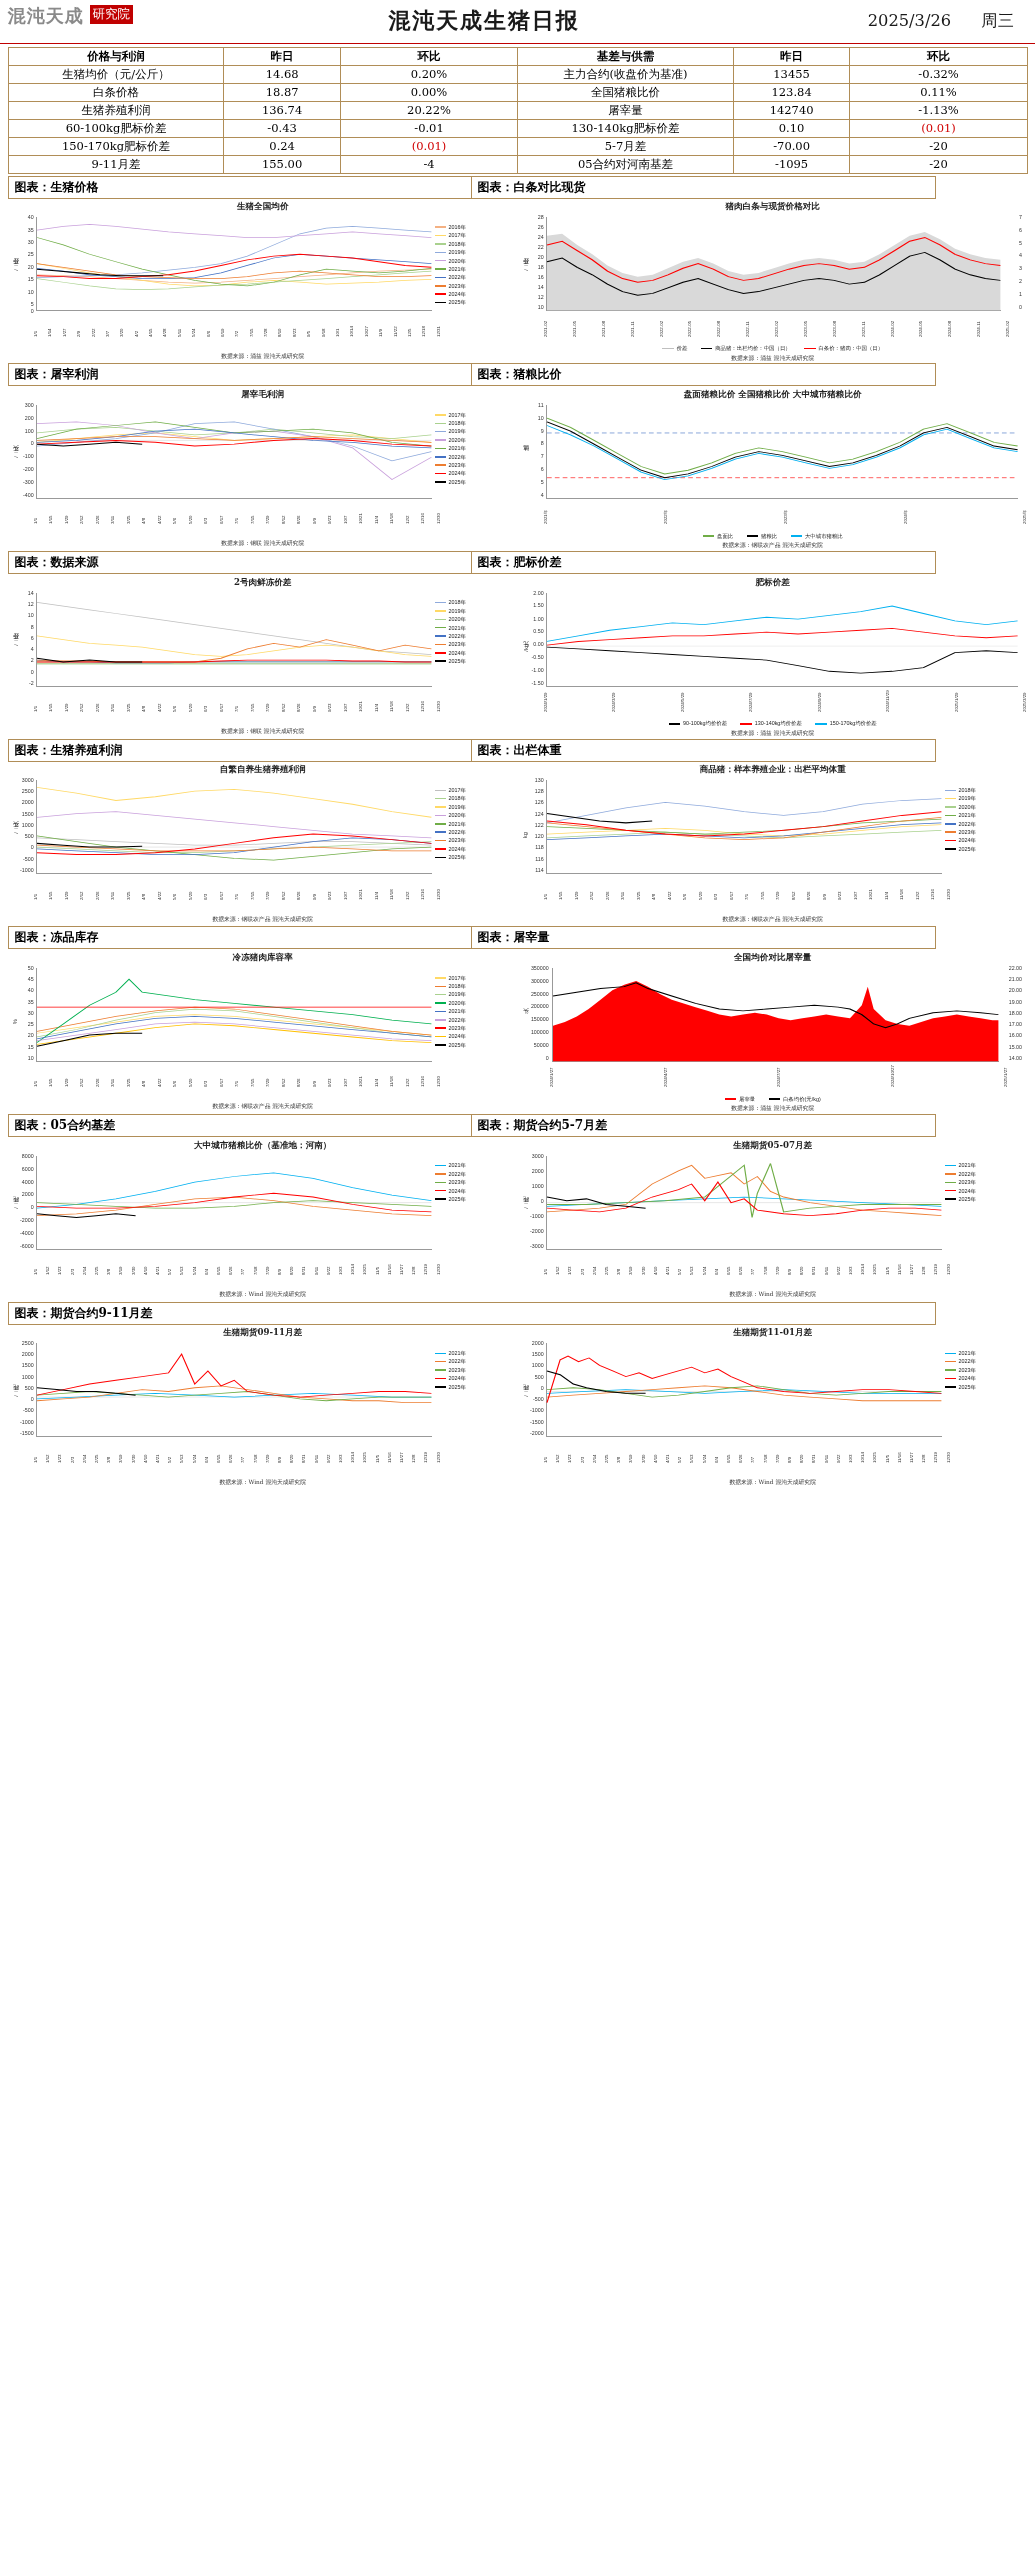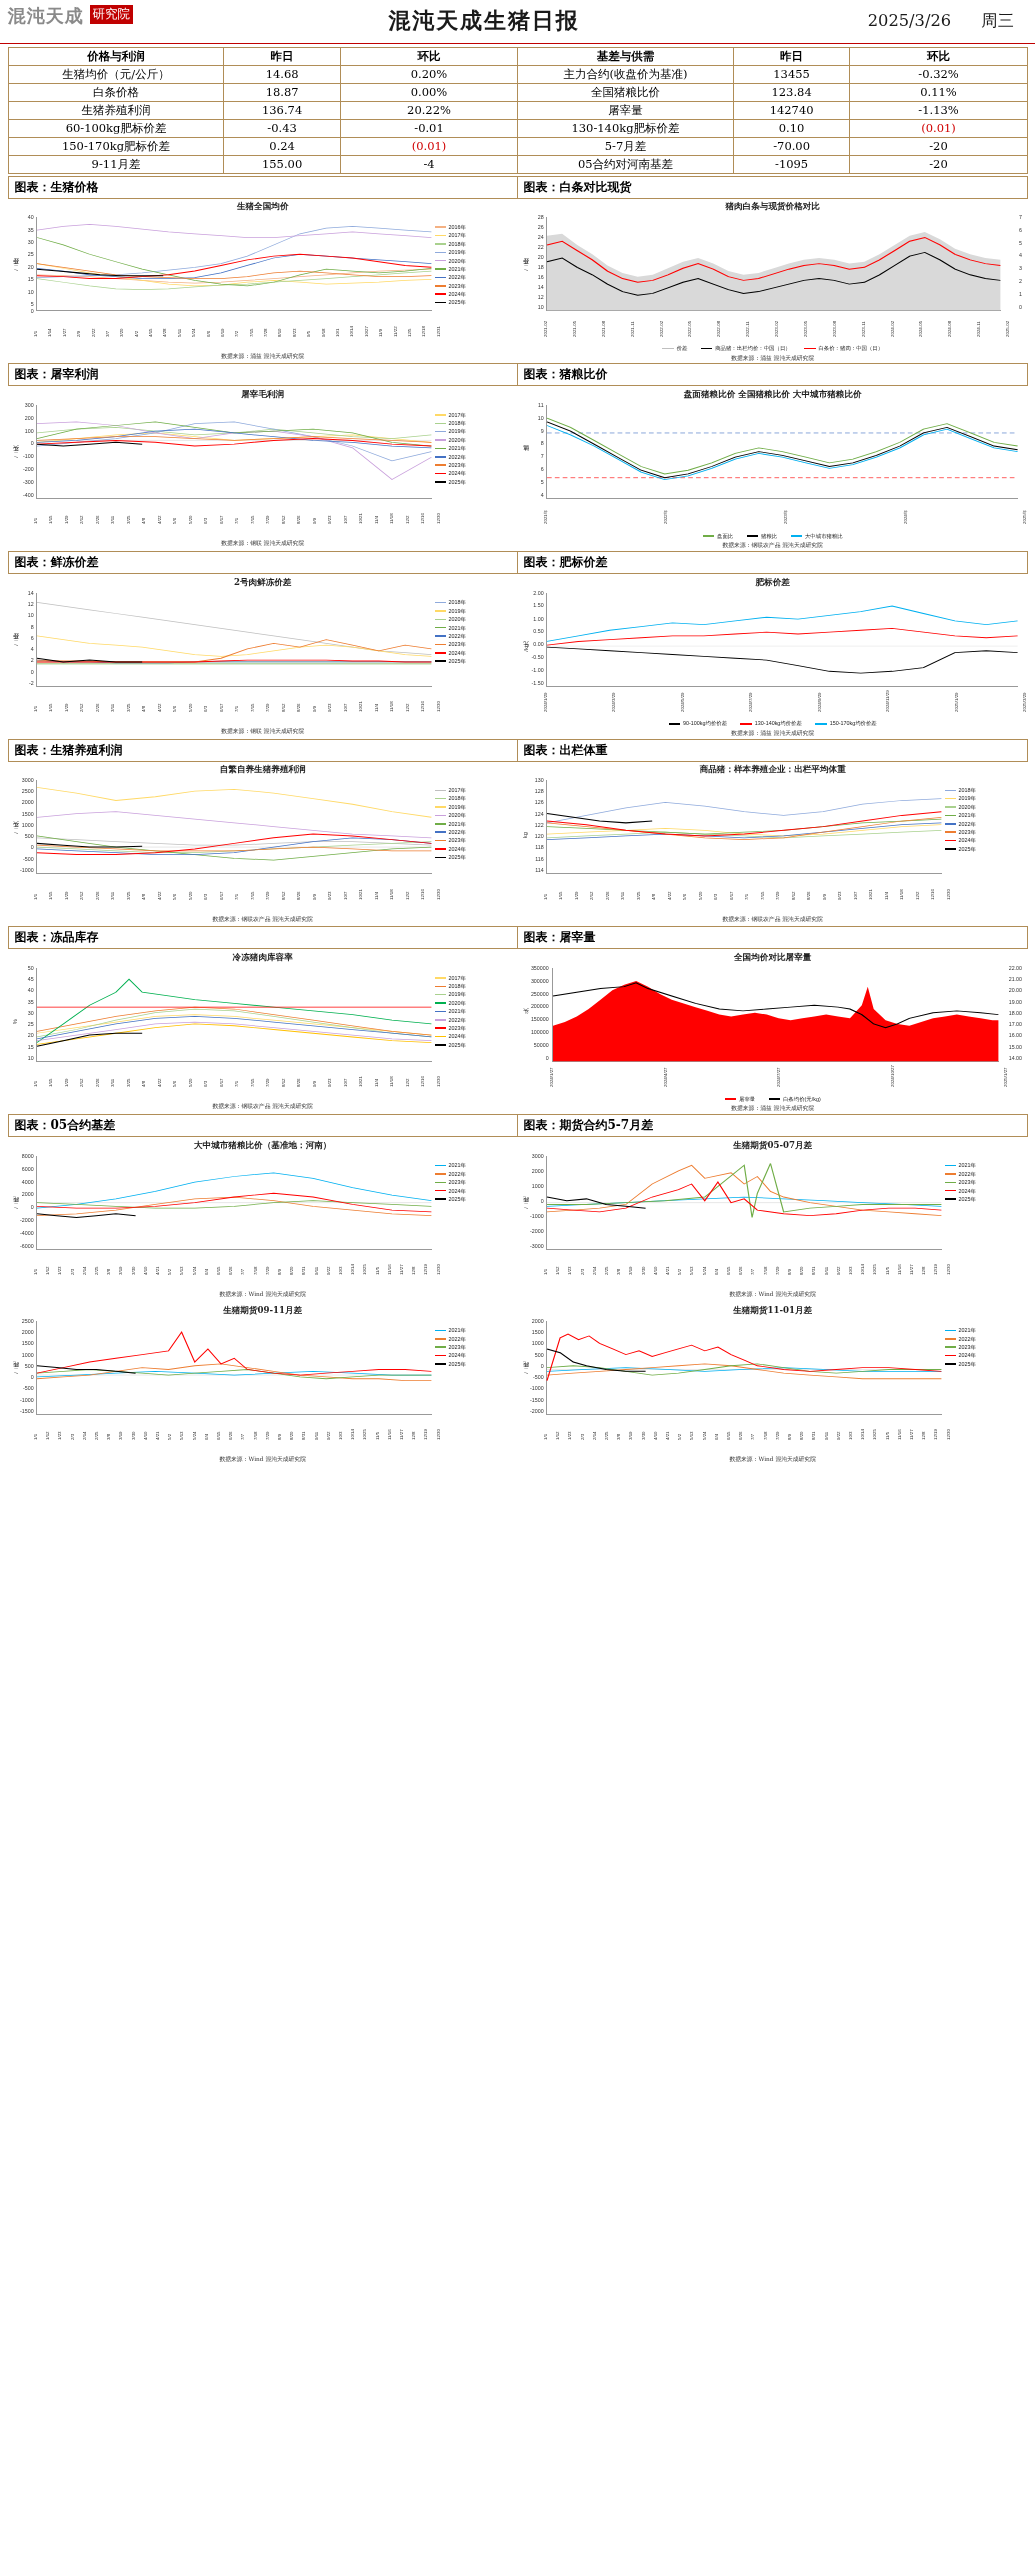--- a/index.html
+++ b/index.html
@@ -83,21 +83,21 @@
     background: #fff;
   }
   .col-name { width: 163px; text-align: center; }
   .col-val  { width: 88px; }
   .col-chg  { width: 134px; }
   .neg { color: #d00000; }
 
   
   .secrow {
     display: flex;
-    width: 1020px;
+    width: 928px;
     margin: 0 7.7px;
     border-radius: 8px;
   }
   .secbar {
     flex: 1 1 50%;
     border-top: 1px solid #b08d57;
     border-bottom: 1px solid #b08d57;
     font-size: 12px;
     font-weight: bold;
     font-family: "DejaVu Serif", serif;
@@ -595,21 +595,21 @@
           <span style="left: 240px; top: 0px;">2023年</span>
           <span style="left: 360px; top: 0px;">2024年</span>
           <span style="left: 479px; top: 0px;">2025年</span>
         </div>
       <div class="legend-bottom" id="lb-3" style="bottom:9.6px"><span><i style="background: rgb(112, 173, 71);"></i>盘面比</span><span><i style="background: rgb(0, 0, 0);"></i>猪粮比</span><span><i style="background: rgb(0, 176, 240);"></i>大中城市猪粮比</span></div>
       <div class="chart-src" style="bottom:-1px">数据来源：钢联农产品 混沌天成研究院</div>
     </div>
   </div>
 
   <div class="secrow">
-    <div class="secbar left">图表：鲜冻价差</div>
+    <div class="secbar left">图表：数据来源</div>
     <div class="secbar right">图表：肥标价差</div>
   </div>
   <div class="chartrow">
     <div class="chartcell">
       <div class="chart-title">2号肉鲜冻价差</div>
       <div class="plotwrap">
         <div class="ylab">元/公斤</div>
         <div class="yticks" id="yt-4">
             <span style="top: 3.8px;">14</span>
             <span style="top: 15px;">12</span>
@@ -1253,20 +1253,21 @@
           <span style="left: 366px; top: 0px;">11/27</span>
           <span style="left: 378px; top: 0px;">12/8</span>
           <span style="left: 390px; top: 0px;">12/19</span>
           <span style="left: 403px; top: 0px;">12/30</span>
         </div>
       <div class="chart-src">数据来源：Wind 混沌天成研究院</div>
     </div>
   </div>
 
   <div class="secrow">
+    <div class="secbar left">图表：期货合约9-11月差</div>
   </div>
   <div class="chartrow">
     <div class="chartcell">
       <div class="chart-title">生猪期货09-11月差</div>
       <div class="plotwrap">
         <div class="ylab">元/吨</div>
         <div class="yticks" id="yt-12">
             <span style="top: 3.8px;">2500</span>
             <span style="top: 15px;">2000</span>
             <span style="top: 26px;">1500</span>

